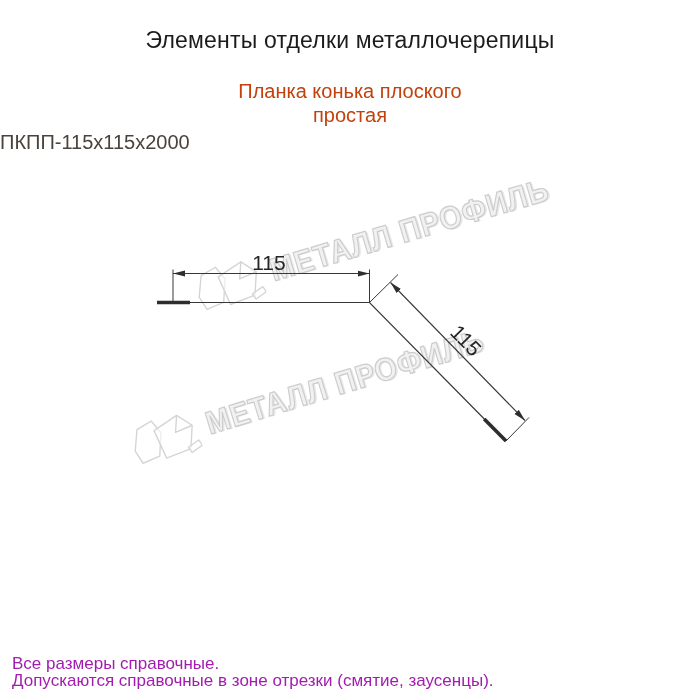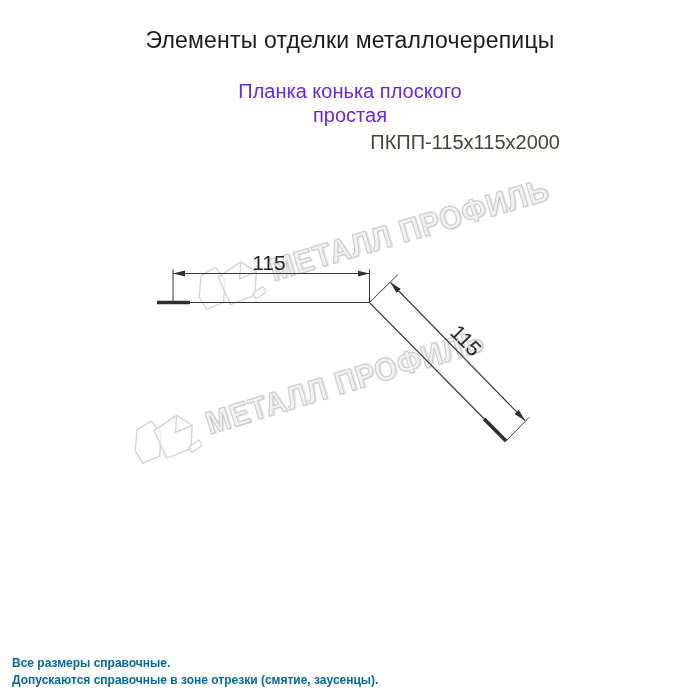--- a/index.html
+++ b/index.html
@@ -6,24 +6,24 @@
   .page{
     position:relative;width:700px;height:700px;background:#ffffff;
     overflow:hidden;font-family:"Liberation Sans",sans-serif;
   }
   .title{
     position:absolute;top:27px;left:0;width:700px;text-align:center;
     font-size:23px;color:#1c1c1c;letter-spacing:.2px;
   }
   .product-name{
     position:absolute;top:79px;left:50%;transform:translateX(-50%);
-    width:260px;text-align:center;font-size:20px;line-height:24px;color:#6d28d9;
+    width:260px;text-align:center;font-size:20px;line-height:24px;color:#c2410c;
   }
   .product-code{
-    position:absolute;top:131px;left:0;width:560px;text-align:right;
+    position:absolute;top:131px;left:0;width:560px;text-align:left;
     font-size:20px;color:#4a423c;
   }
   .watermark{
     position:absolute;height:56px;display:flex;align-items:center;gap:10px;
     z-index:1;pointer-events:none;
   }
   .wm-upper{left:192px;top:266px;width:420px;transform:rotate(-16.5deg);transform-origin:left center;}
   .wm-lower{left:128px;top:420px;width:420px;transform:rotate(-17deg);transform-origin:left center;}
   .wm-text{
     display:inline-block;font-weight:700;font-size:32px;letter-spacing:1px;
@@ -32,21 +32,21 @@
     transform:scaleX(.9);transform-origin:left center;white-space:nowrap;
   }
   .wm-logo{flex:0 0 auto;}
   .drawing{position:absolute;left:0;top:0;z-index:2;}
   .dim{
     position:absolute;z-index:3;font-size:21px;color:#262626;text-align:center;
   }
   .dim-h{left:246px;top:251px;width:46px;}
   .dim-d{left:443px;top:329px;width:47px;height:22px;transform:rotate(45.7deg);transform-origin:center;}
   .footnote{
-    position:absolute;left:12px;top:655px;font-size:12px;line-height:17px;color:#0369a1;font-weight:bold;
+    position:absolute;left:12px;top:655px;font-size:17px;line-height:17px;color:#a21caf;
   }
 </style>
 </head>
 <body>
 
 <div class="page">
 
   <div class="title">Элементы отделки металлочерепицы</div>
   <div class="product-name">Планка конька плоского простая</div>
   <div class="product-code">ПКПП-115х115х2000</div>

